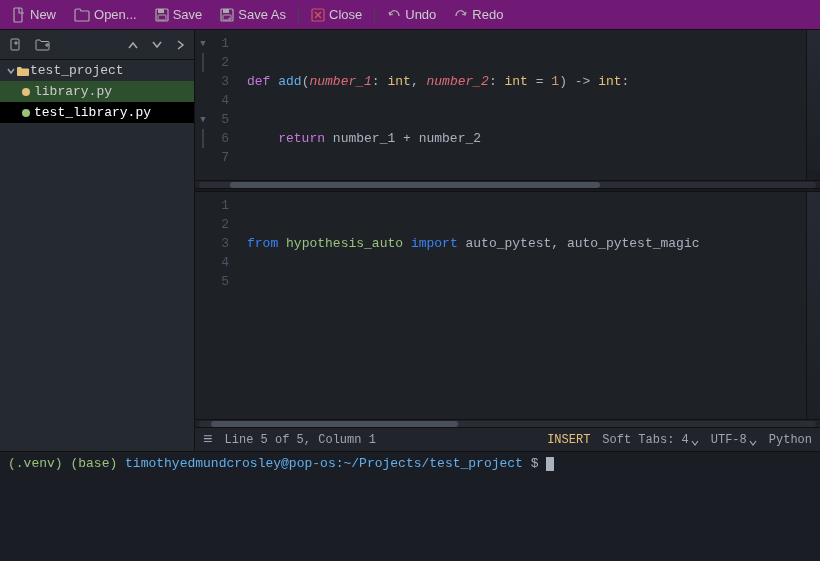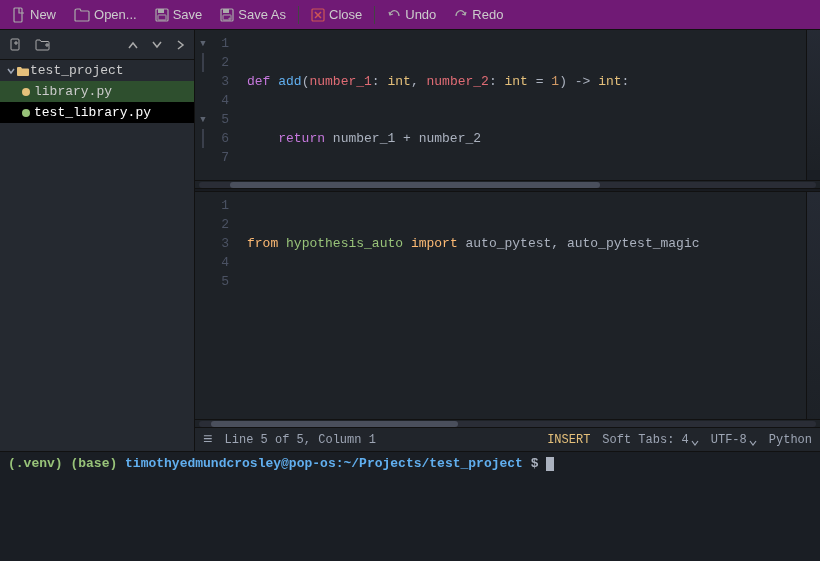--- a/index.html
+++ b/index.html
@@ -233,32 +233,31 @@
     #terminal {
       height: 110px;
       background: #1a1e24;
       border-top: 1px solid #111;
       flex-shrink: 0;
       padding: 4px 8px;
       font-size: 13px;
       color: #abb2bf;
       display: flex;
       flex-direction: column;
-      font-weight: bold;
     }
 
     
     .kw { color: #c678dd; }
     .fn { color: #61afef; }
-    .param { color: #e06c75; }
+    .param { color: #e06c75; font-style: italic; }
     .type { color: #e5c07b; }
     .num { color: #d19a66; }
     .op { color: #abb2bf; }
     .ret { color: #c678dd; }
-    .imp { color: #fdba74; }
+    .imp { color: #3b82f6; }
     .mod { color: #98c379; }
 
     .terminal-prompt { color: #abb2bf; }
     .terminal-path { color: #61afef; }
     .terminal-venv { color: #98c379; }
     .terminal-cursor {
       display: inline-block;
       width: 8px;
       height: 14px;
       background: #abb2bf;

